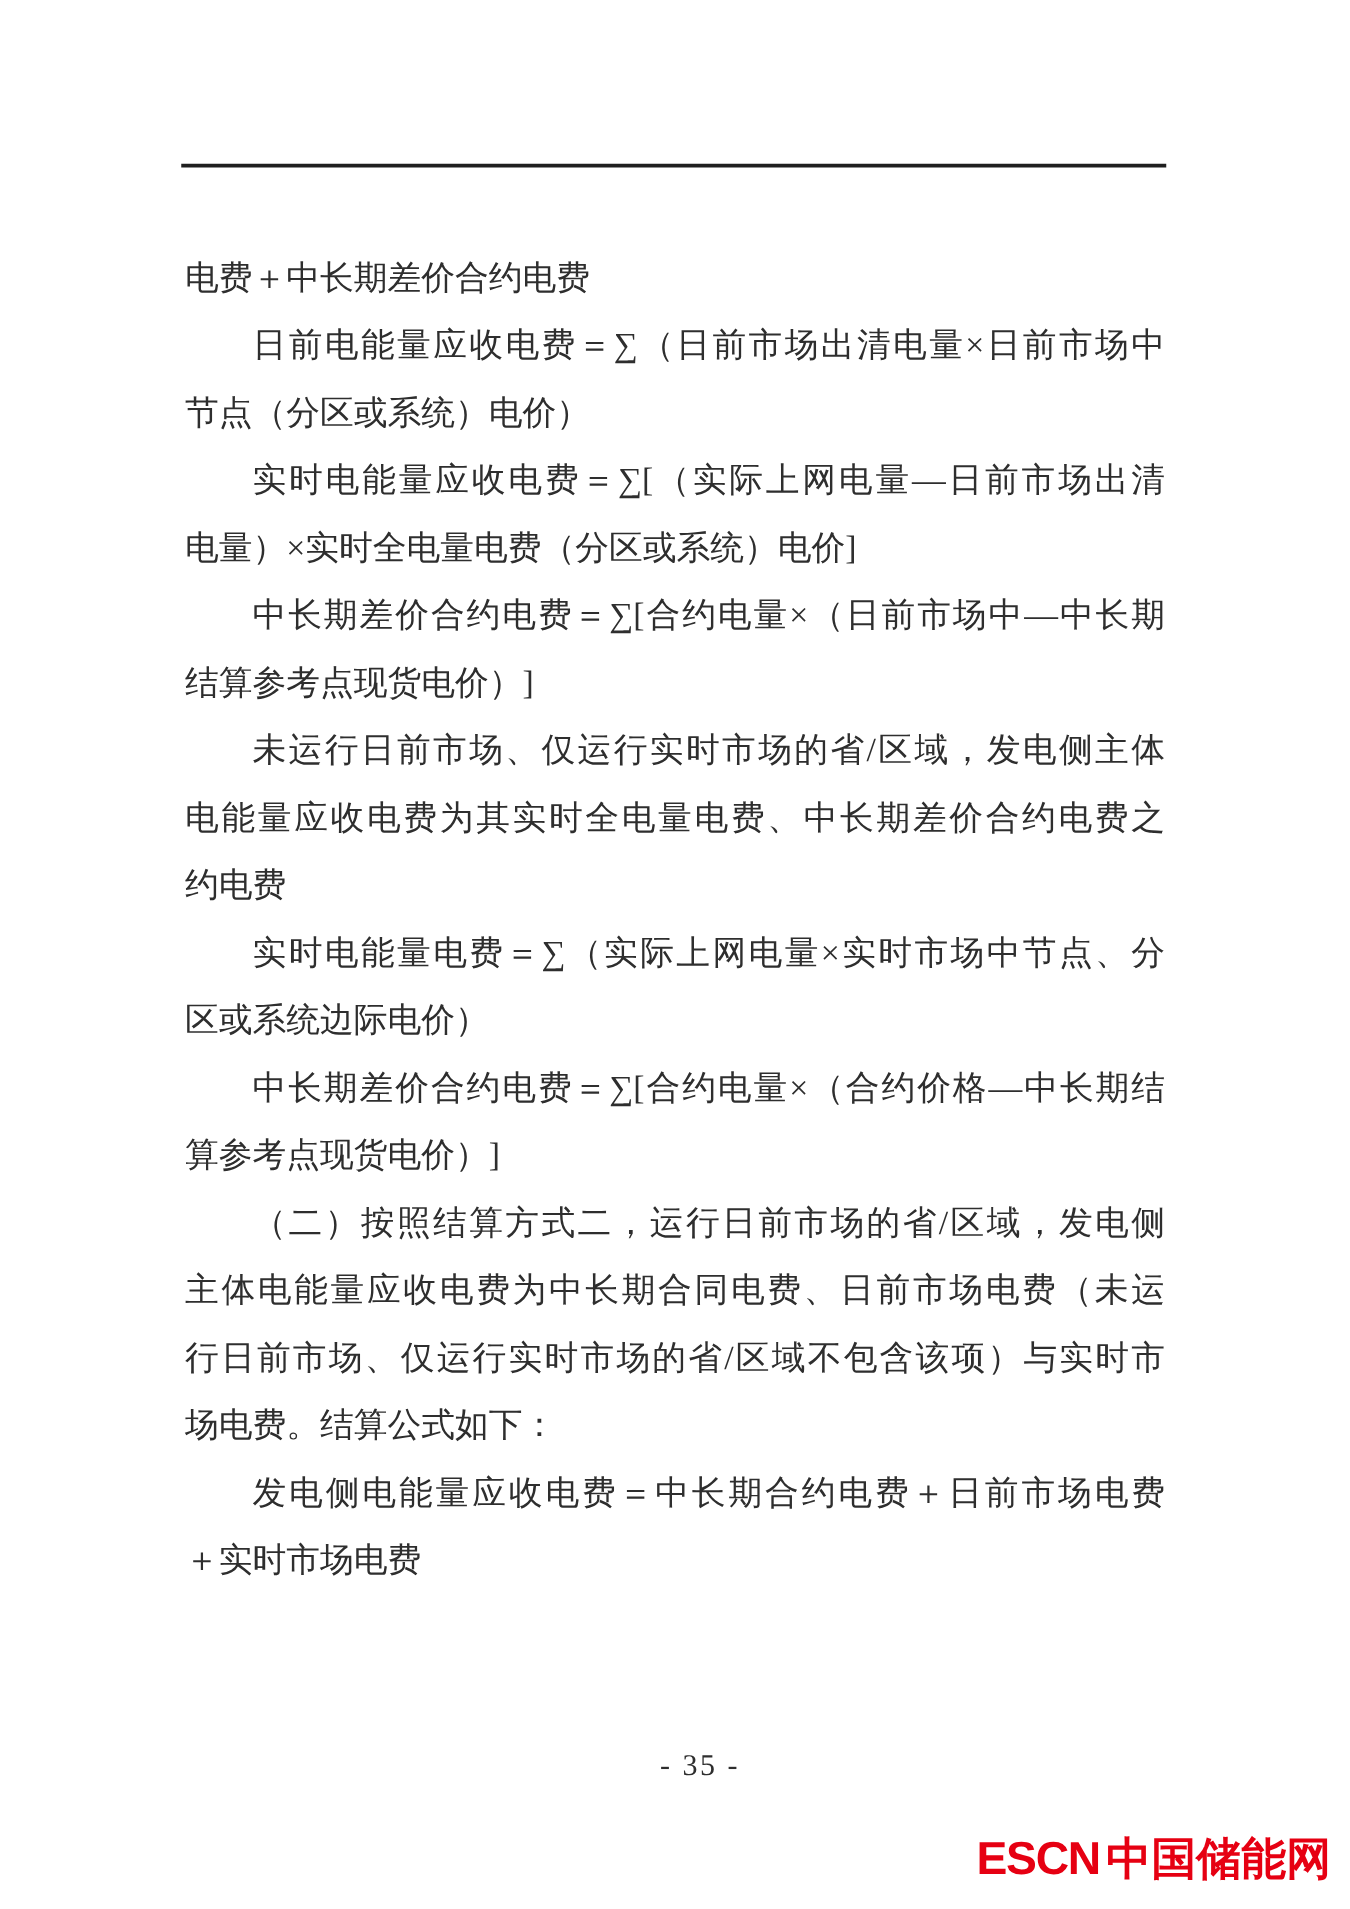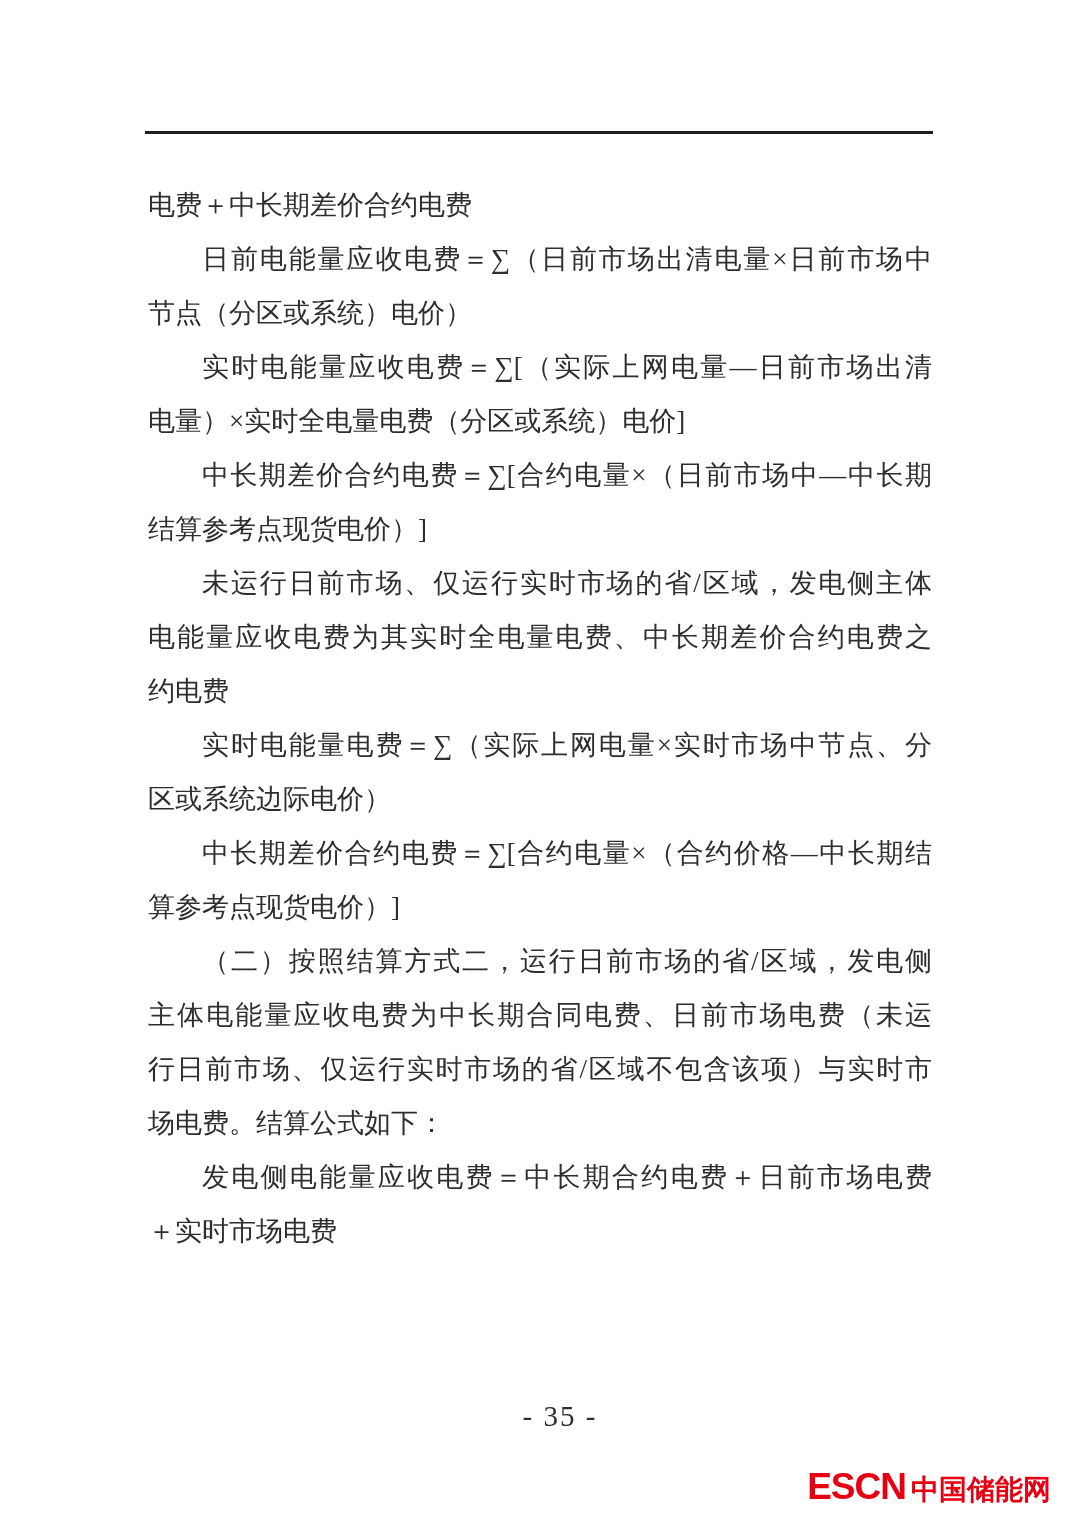--- a/index.html
+++ b/index.html
@@ -25,66 +25,66 @@
     position: absolute;
     left: 145px;
     top: 131px;
     width: 788px;
     height: 3px;
     background: var(--rule);
   }
   .doc-lines {
     position: absolute;
     left: 148px;
-    top: 178px;
+    top: 195px;
     width: 784px;
     font-size: 27px;
     line-height: 54px;
     color: var(--text);
     font-family: "Liberation Serif", "DejaVu Serif", serif;
   }
   .line { text-align: left; }
   .line.indent { text-indent: 54px; }
   .line.fill {
     text-align: justify;
     text-align-last: justify;
     text-justify: inter-character;
   }
   .page-number {
     position: absolute;
     left: 0;
     top: 1400px;
     width: 100%;
     padding-left: 40px;
     text-align: center;
-    font-size: 29px;
+    font-size: 24px;
     letter-spacing: 2px;
     color: var(--text);
     font-family: "Liberation Serif", "DejaVu Serif", serif;
   }
   .logo {
     position: absolute;
-    right: 29px;
+    right: 15px;
     top: 1468px;
     display: flex;
     align-items: baseline;
     color: var(--logo);
     white-space: nowrap;
   }
   .logo-latin {
     font-family: "Liberation Sans", "DejaVu Sans", sans-serif;
     font-weight: bold;
     font-size: 37px;
     letter-spacing: -1px;
     line-height: 1;
   }
   .logo-cjk {
     font-family: "Liberation Sans", "DejaVu Sans", sans-serif;
     font-weight: bold;
-    font-size: 28px;
+    font-size: 36px;
     margin-left: 5px;
     line-height: 1;
   }
 </style>
 </head>
 <body>
 
 <div class="page">
 
   <div class="top-rule"></div>

